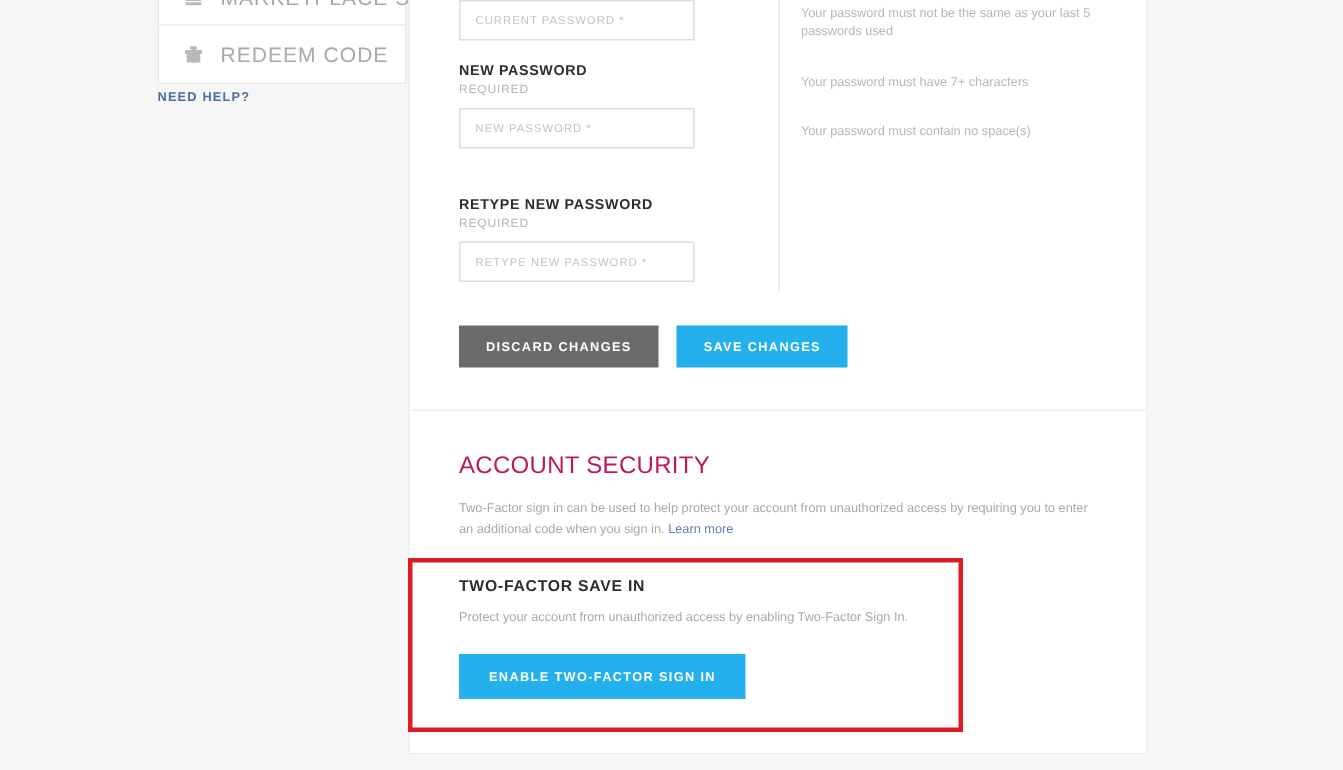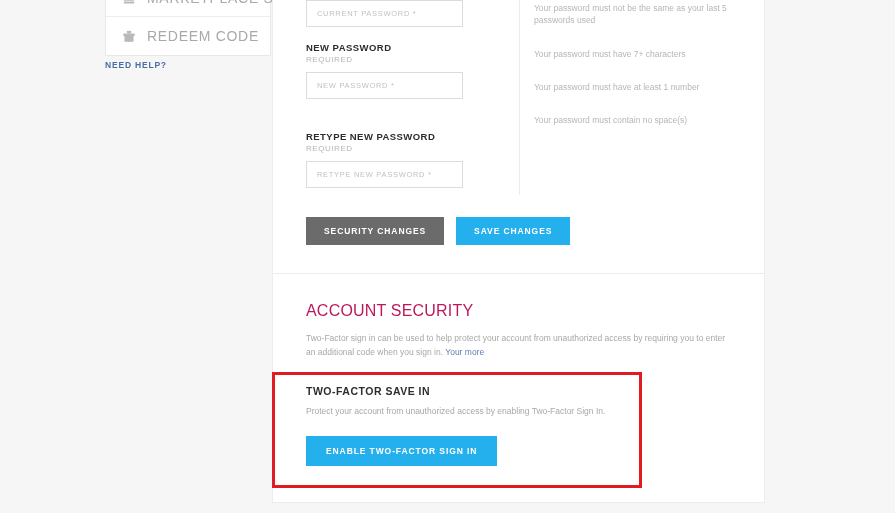--- a/index.html
+++ b/index.html
@@ -289,36 +289,35 @@
           <input class="fld-input" type="password" placeholder="RETYPE NEW PASSWORD *" style="">
         </div>
 
       </div>
 
       <div class="vdiv"></div>
 
       <div class="pw-right">
         <div class="req-line">Your password must not be the same as your last 5 passwords used</div>
         <div class="req-line">Your password must have 7+ characters</div>
-        <div class="req-line">Your password must have at least 1 number</div>
         <div class="req-line">Your password must contain no space(s)</div>
       </div>
 
     </div>
 
     <div class="btn-row">
-      <button class="btn btn-discard">SECURITY CHANGES</button>
+      <button class="btn btn-discard">DISCARD CHANGES</button>
       <button class="btn btn-save">SAVE CHANGES</button>
     </div>
 
     <div class="sec-divider"></div>
 
     <div class="sec-body">
       <h2 class="sec-title">ACCOUNT SECURITY</h2>
-      <p class="sec-desc"><span>Two-Factor sign in can be used to help protect your account from unauthorized access by requiring you to enter an additional code when you sign in.</span> <a class="learn-more" href="#">Your more</a></p>
+      <p class="sec-desc"><span>Two-Factor sign in can be used to help protect your account from unauthorized access by requiring you to enter an additional code when you sign in.</span> <a class="learn-more" href="#">Learn more</a></p>
 
       <div class="twofa-block">
         <h3 class="twofa-title">TWO-FACTOR SAVE IN</h3>
         <p class="twofa-desc">Protect your account from unauthorized access by enabling Two-Factor Sign In.</p>
         <button class="btn btn-enable">ENABLE TWO-FACTOR SIGN IN</button>
       </div>
     </div>
 
   </div>
 

